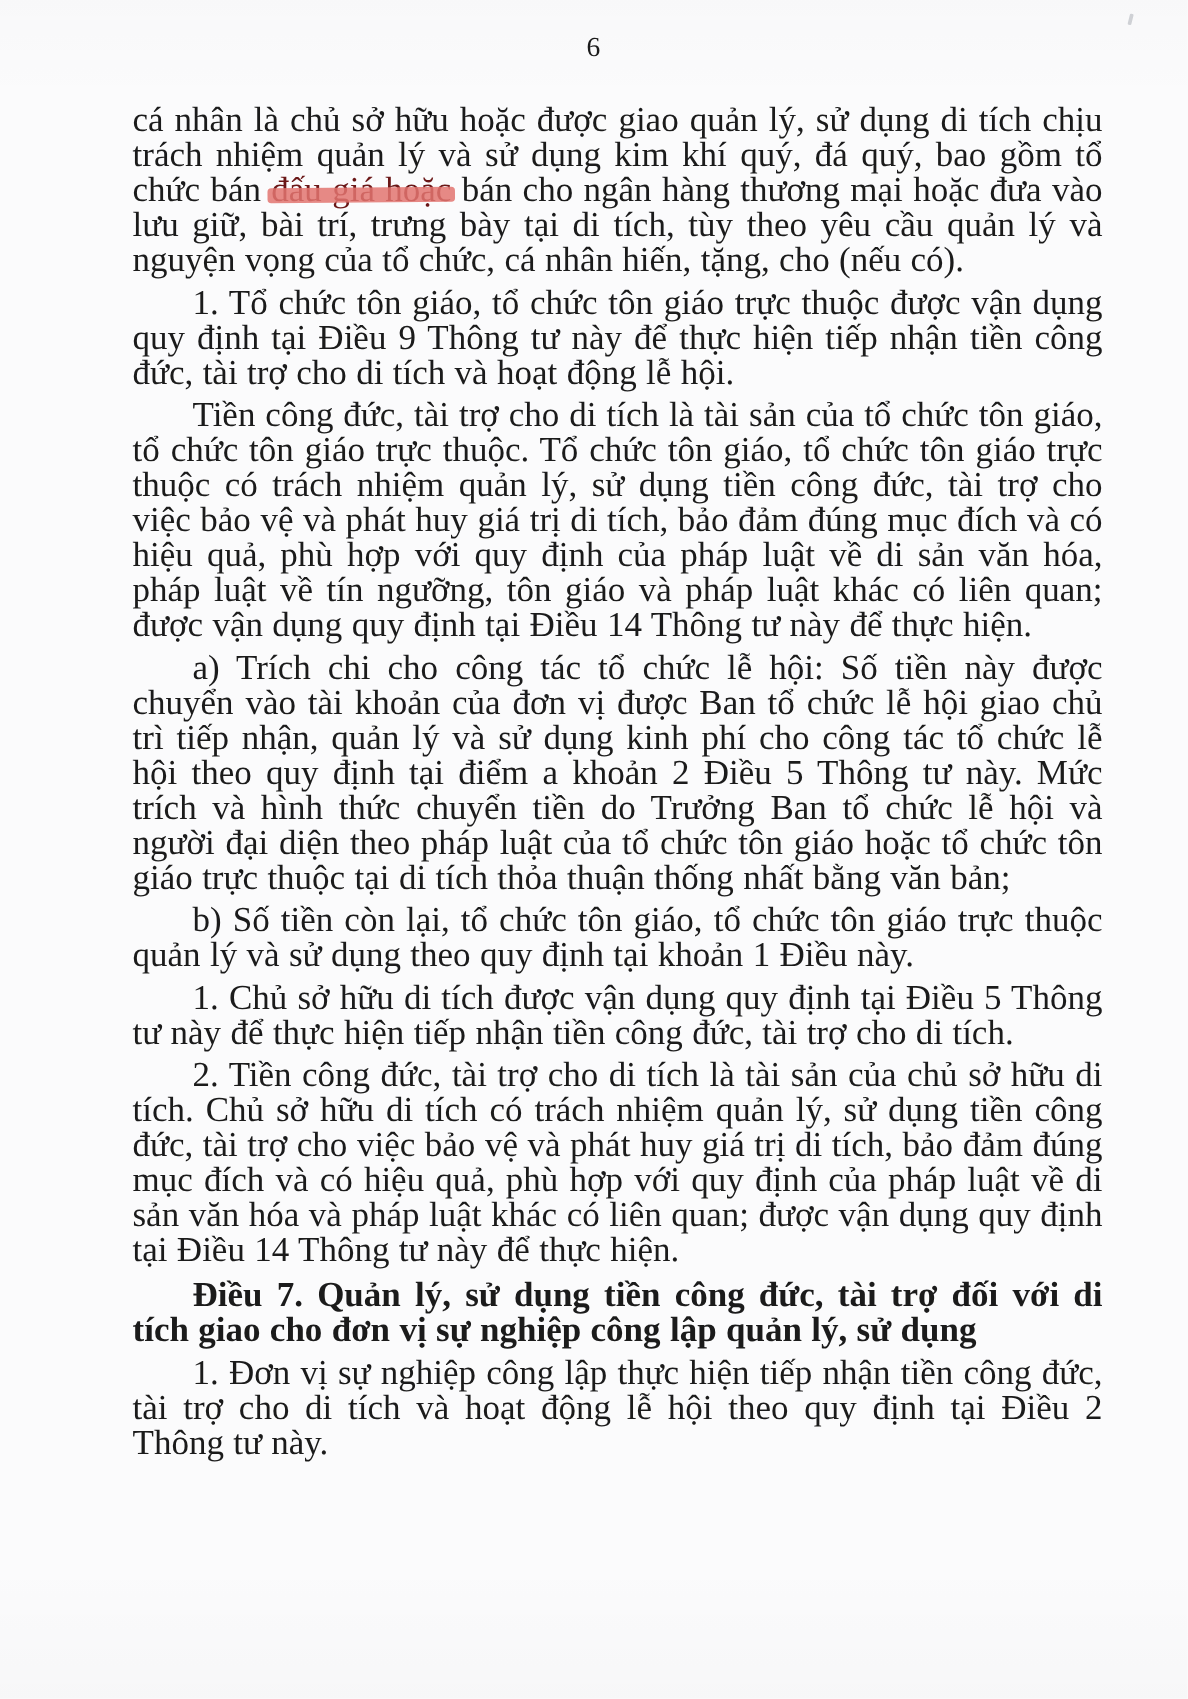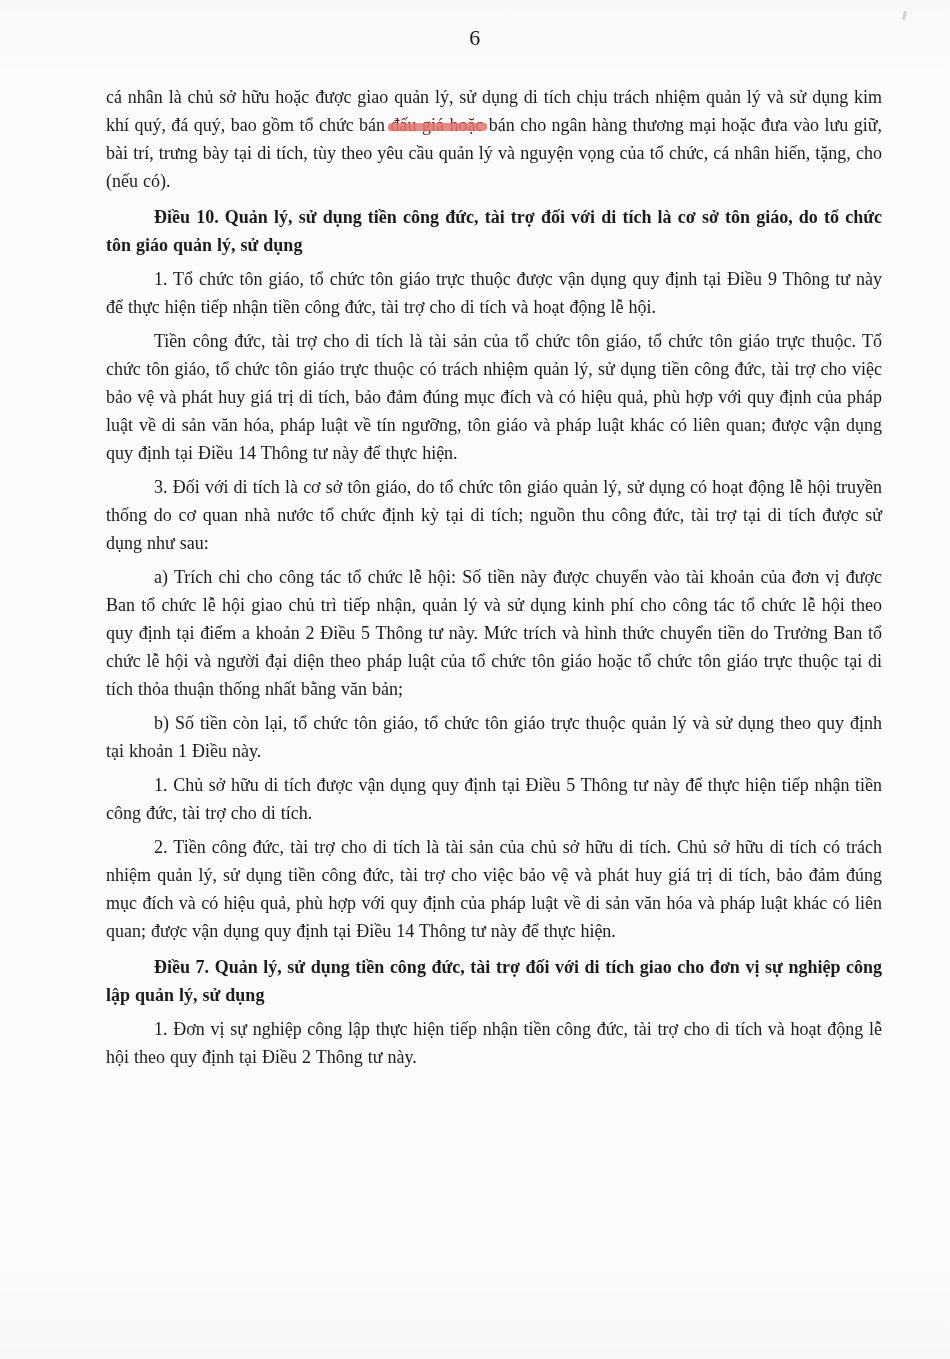--- a/index.html
+++ b/index.html
@@ -41,21 +41,21 @@
     border-radius:1px;
     opacity:.65;
   }
   .doc-body{
     position:absolute;
     top:77px;left:106px;
     width:776px;
   }
   .para{
     margin:6px 0 0 0;
-    font-size:18px;
+    font-size:28px;
     line-height:28px;
     text-align:justify;
     text-indent:48px;
     word-spacing:0.5px;
   }
   .para.no-indent{text-indent:0;}
   .para.heading{
     font-weight:bold;
     margin-top:8px;
   }
@@ -77,24 +77,22 @@
   }
 </style>
 </head>
 <body>
 
 <div class="page">
   <div class="page-number">6</div>
   <span class="scan-artifact"></span>
   <div class="doc-body" id="doc-body">
       <p class="para no-indent"><span>cá nhân là chủ sở hữu hoặc được giao quản lý, sử dụng di tích chịu trách nhiệm quản lý và sử dụng kim khí quý, đá quý, bao gồm tổ chức bán </span><span class="redmark">đấu giá hoặc</span><span> bán cho ngân hàng thương mại hoặc đưa vào lưu giữ, bài trí, trưng bày tại di tích, tùy theo yêu cầu quản lý và nguyện vọng của tổ chức, cá nhân hiến, tặng, cho (nếu có).</span></p>
-      <p class="para heading">Điều 10. Quản lý, sử dụng tiền công đức, tài trợ đối với di tích là cơ sở tôn giáo, do tổ chức tôn giáo quản lý, sử dụng</p>
       <p class="para">1. Tổ chức tôn giáo, tổ chức tôn giáo trực thuộc được vận dụng quy định tại Điều 9 Thông tư này để thực hiện tiếp nhận tiền công đức, tài trợ cho di tích và hoạt động lễ hội.</p>
       <p class="para">Tiền công đức, tài trợ cho di tích là tài sản của tổ chức tôn giáo, tổ chức tôn giáo trực thuộc. Tổ chức tôn giáo, tổ chức tôn giáo trực thuộc có trách nhiệm quản lý, sử dụng tiền công đức, tài trợ cho việc bảo vệ và phát huy giá trị di tích, bảo đảm đúng mục đích và có hiệu quả, phù hợp với quy định của pháp luật về di sản văn hóa, pháp luật về tín ngưỡng, tôn giáo và pháp luật khác có liên quan; được vận dụng quy định tại Điều 14 Thông tư này để thực hiện.</p>
-      <p class="para">3. Đối với di tích là cơ sở tôn giáo, do tổ chức tôn giáo quản lý, sử dụng có hoạt động lễ hội truyền thống do cơ quan nhà nước tổ chức định kỳ tại di tích; nguồn thu công đức, tài trợ tại di tích được sử dụng như sau:</p>
       <p class="para">a) Trích chi cho công tác tổ chức lễ hội: Số tiền này được chuyển vào tài khoản của đơn vị được Ban tổ chức lễ hội giao chủ trì tiếp nhận, quản lý và sử dụng kinh phí cho công tác tổ chức lễ hội theo quy định tại điểm a khoản 2 Điều 5 Thông tư này. Mức trích và hình thức chuyển tiền do Trưởng Ban tổ chức lễ hội và người đại diện theo pháp luật của tổ chức tôn giáo hoặc tổ chức tôn giáo trực thuộc tại di tích thỏa thuận thống nhất bằng văn bản;</p>
       <p class="para">b) Số tiền còn lại, tổ chức tôn giáo, tổ chức tôn giáo trực thuộc quản lý và sử dụng theo quy định tại khoản 1 Điều này.</p>
       <p class="para">1. Chủ sở hữu di tích được vận dụng quy định tại Điều 5 Thông tư này để thực hiện tiếp nhận tiền công đức, tài trợ cho di tích.</p>
       <p class="para">2. Tiền công đức, tài trợ cho di tích là tài sản của chủ sở hữu di tích. Chủ sở hữu di tích có trách nhiệm quản lý, sử dụng tiền công đức, tài trợ cho việc bảo vệ và phát huy giá trị di tích, bảo đảm đúng mục đích và có hiệu quả, phù hợp với quy định của pháp luật về di sản văn hóa và pháp luật khác có liên quan; được vận dụng quy định tại Điều 14 Thông tư này để thực hiện.</p>
       <p class="para heading">Điều 7. Quản lý, sử dụng tiền công đức, tài trợ đối với di tích giao cho đơn vị sự nghiệp công lập quản lý, sử dụng</p>
       <p class="para">1. Đơn vị sự nghiệp công lập thực hiện tiếp nhận tiền công đức, tài trợ cho di tích và hoạt động lễ hội theo quy định tại Điều 2 Thông tư này.</p>
     </div>
 </div>
 
 </body></html>

